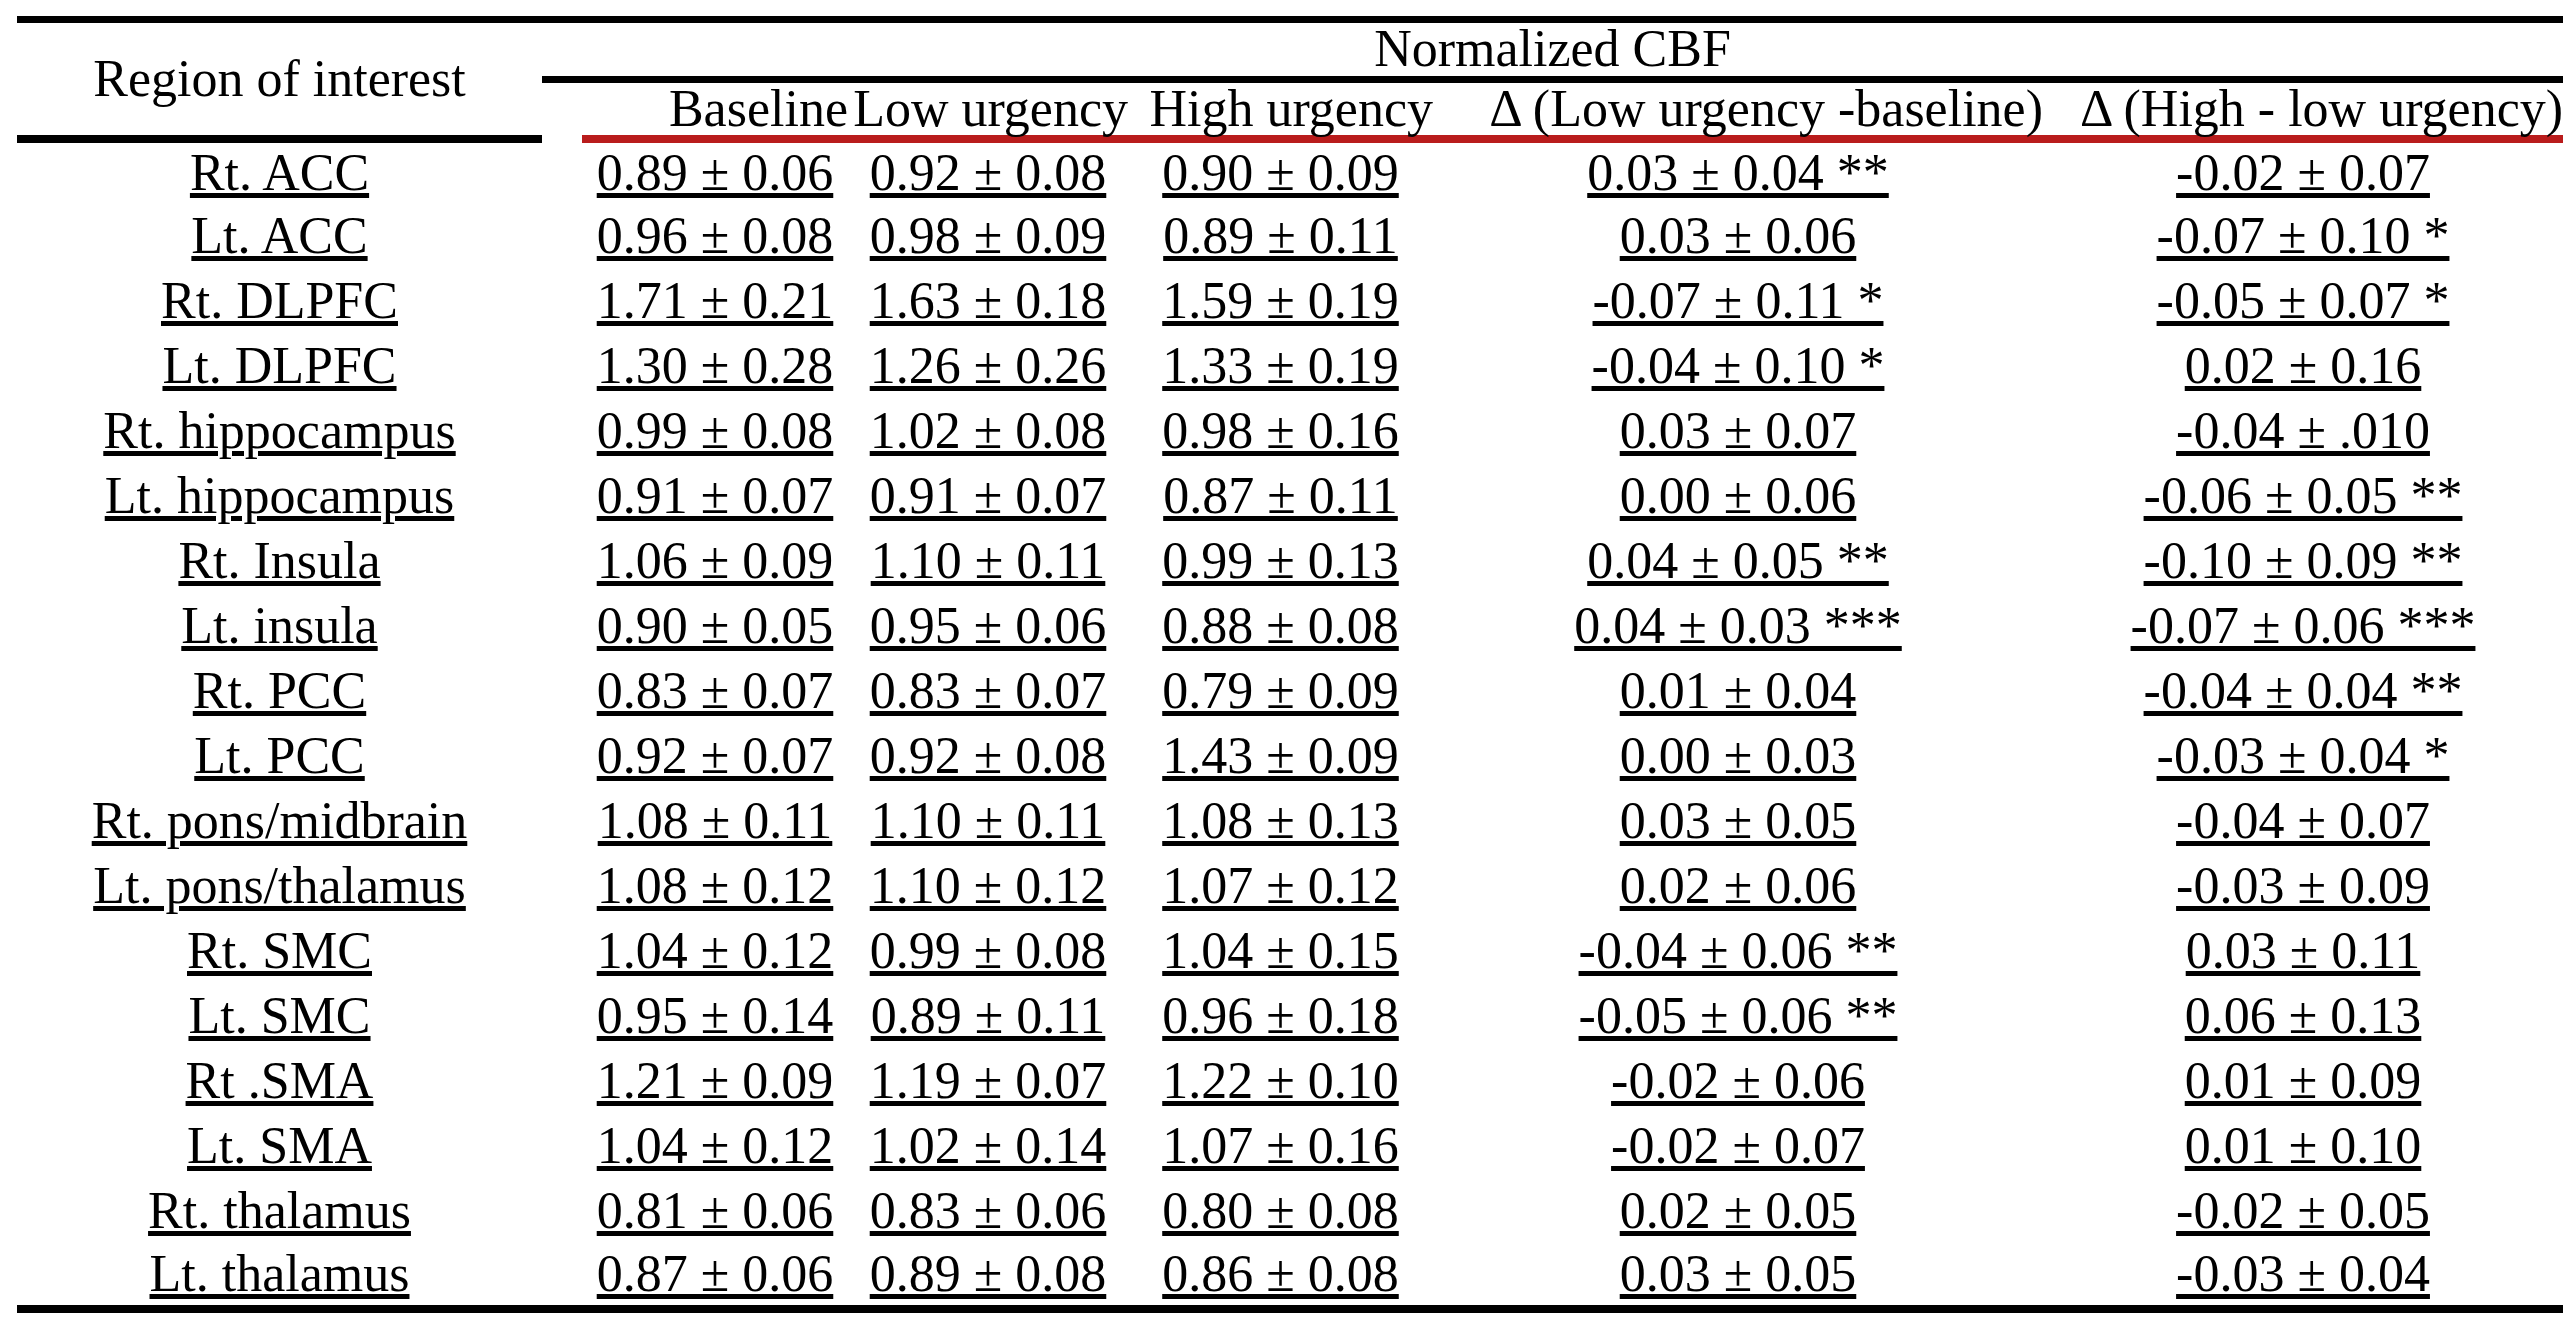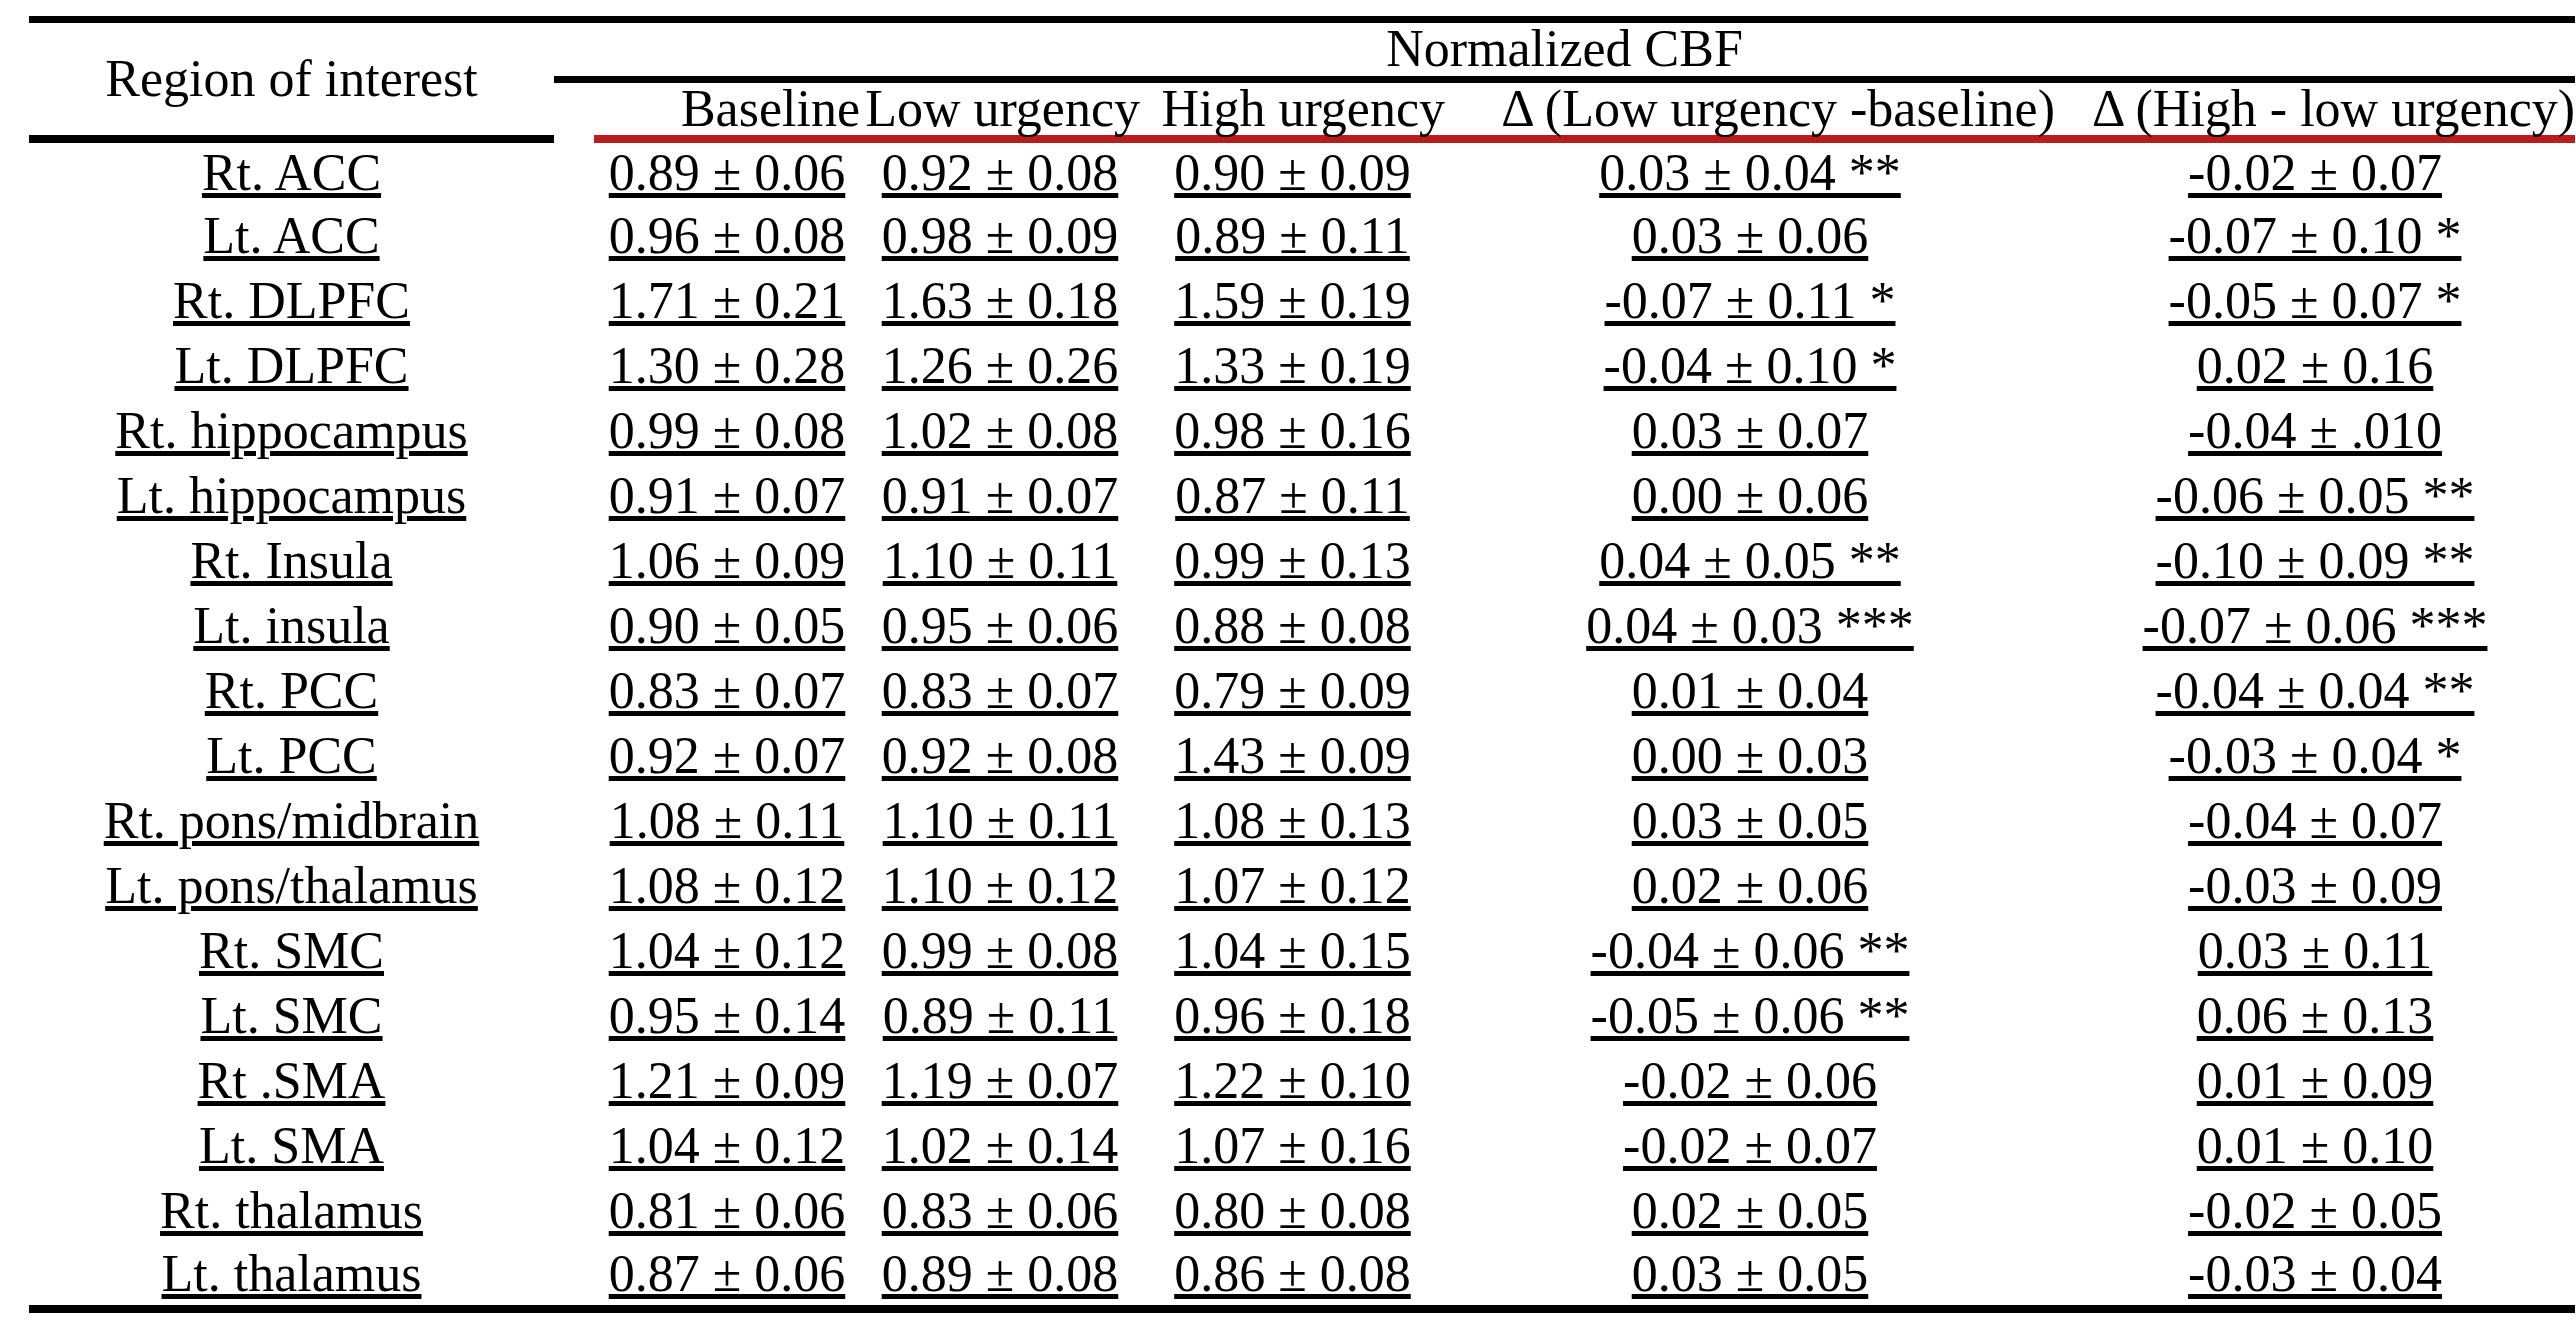--- a/index.html
+++ b/index.html
@@ -9,21 +9,21 @@
   }
   body {
     width: 2576px;
     height: 1344px;
     position: relative;
     font-family: "Liberation Serif", "DejaVu Serif", serif;
     color: #000000;
   }
   table.cbf {
     position: absolute;
-    left: 29px;
+    left: 17px;
     top: 15.6px;
     width: 2545px;
     border-collapse: collapse;
     border-spacing: 0;
     border-top: 7.5px solid #000;
     table-layout: fixed;
     font-size: 52px;
     line-height: 1.0;
   }
   col.c-region { width: 525px; }

